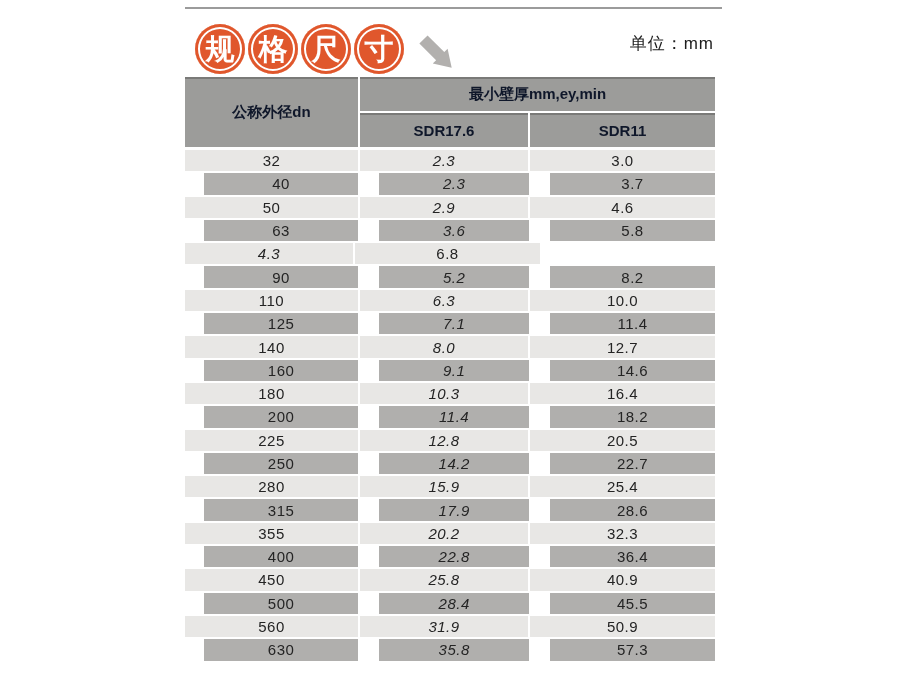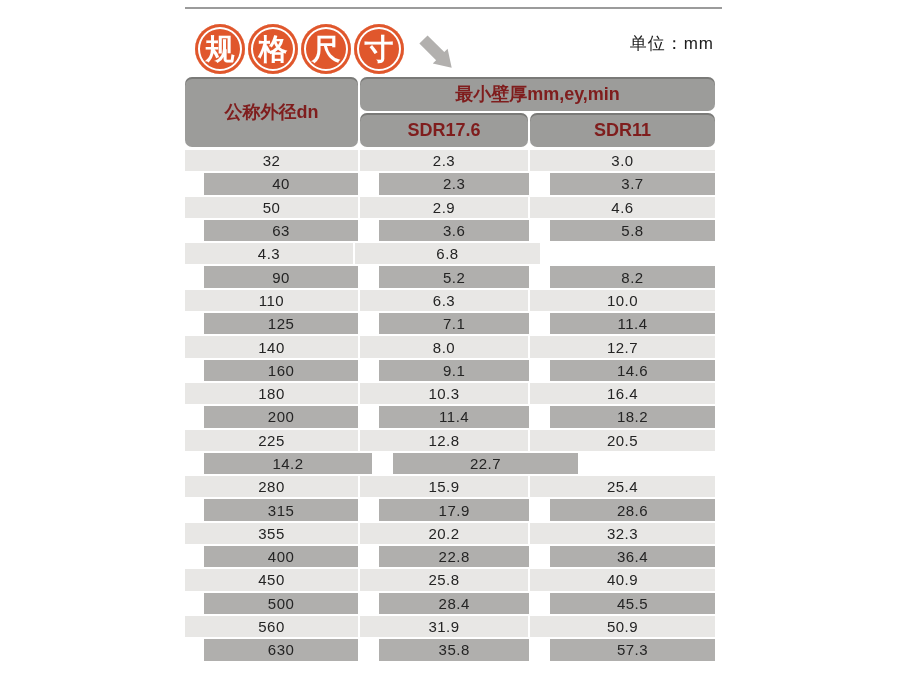--- a/index.html
+++ b/index.html
@@ -30,39 +30,38 @@
     box-shadow:inset 0 0 0 3px var(--accent-orange),inset 0 0 0 5px #ffffff;
   }
   .arrow-wrap{position:absolute;left:228px;top:29px;width:46px;height:46px;}
   .unit-label{
     position:absolute;right:1px;top:32px;
     font-size:17px;color:var(--text-dark);letter-spacing:1px;
   }
   .spec-table{position:absolute;left:0;top:77px;width:530px;}
   .thead{display:flex;gap:2px;}
   .th-cell{
-    background:var(--header-bg);color:#7f1d1d;font-weight:700;font-size:18px;
+    background:var(--header-bg);color:#0f172a;font-weight:700;font-size:15px;
     display:flex;align-items:center;justify-content:center;
     box-shadow:inset 0 2px 0 rgba(60,60,58,0.35);
-    border-radius:7px;
   }
   .th-col1{width:173px;height:70px;}
   .th-right{width:355px;display:flex;flex-direction:column;gap:2px;}
   .th-group{height:34px;}
   .th-subs{display:flex;gap:2px;height:34px;}
   .th-sub1{width:168px;}
   .th-sub2{width:185px;}
   .tbody{margin-top:3px;}
   .row{display:flex;gap:2px;margin-bottom:2px;}
   .cell{
     height:21.3px;display:flex;align-items:center;justify-content:center;
     font-size:15px;color:#242424;letter-spacing:0.5px;
   }
   .c1{width:173px;}
-  .c2{width:168px;}
+  .c2{width:168px;font-style:italic;}
   .c3{width:185px;}
   .row.light .cell{background:var(--row-light);}
   .row.dark .cell{background:var(--row-dark);margin-left:19px;}
 </style>
 </head>
 <body>
 
 <div class="page">
   <div class="content">
 
@@ -153,20 +152,21 @@
             <div class="cell c1">200</div>
             <div class="cell c2">11.4</div>
             <div class="cell c3">18.2</div>
           </div>
           <div class="row light">
             <div class="cell c1">225</div>
             <div class="cell c2">12.8</div>
             <div class="cell c3">20.5</div>
           </div>
           <div class="row dark">
+            <div class="cell c1">250</div>
             <div class="cell c2">14.2</div>
             <div class="cell c3">22.7</div>
           </div>
           <div class="row light">
             <div class="cell c1">280</div>
             <div class="cell c2">15.9</div>
             <div class="cell c3">25.4</div>
           </div>
           <div class="row dark">
             <div class="cell c1">315</div>

